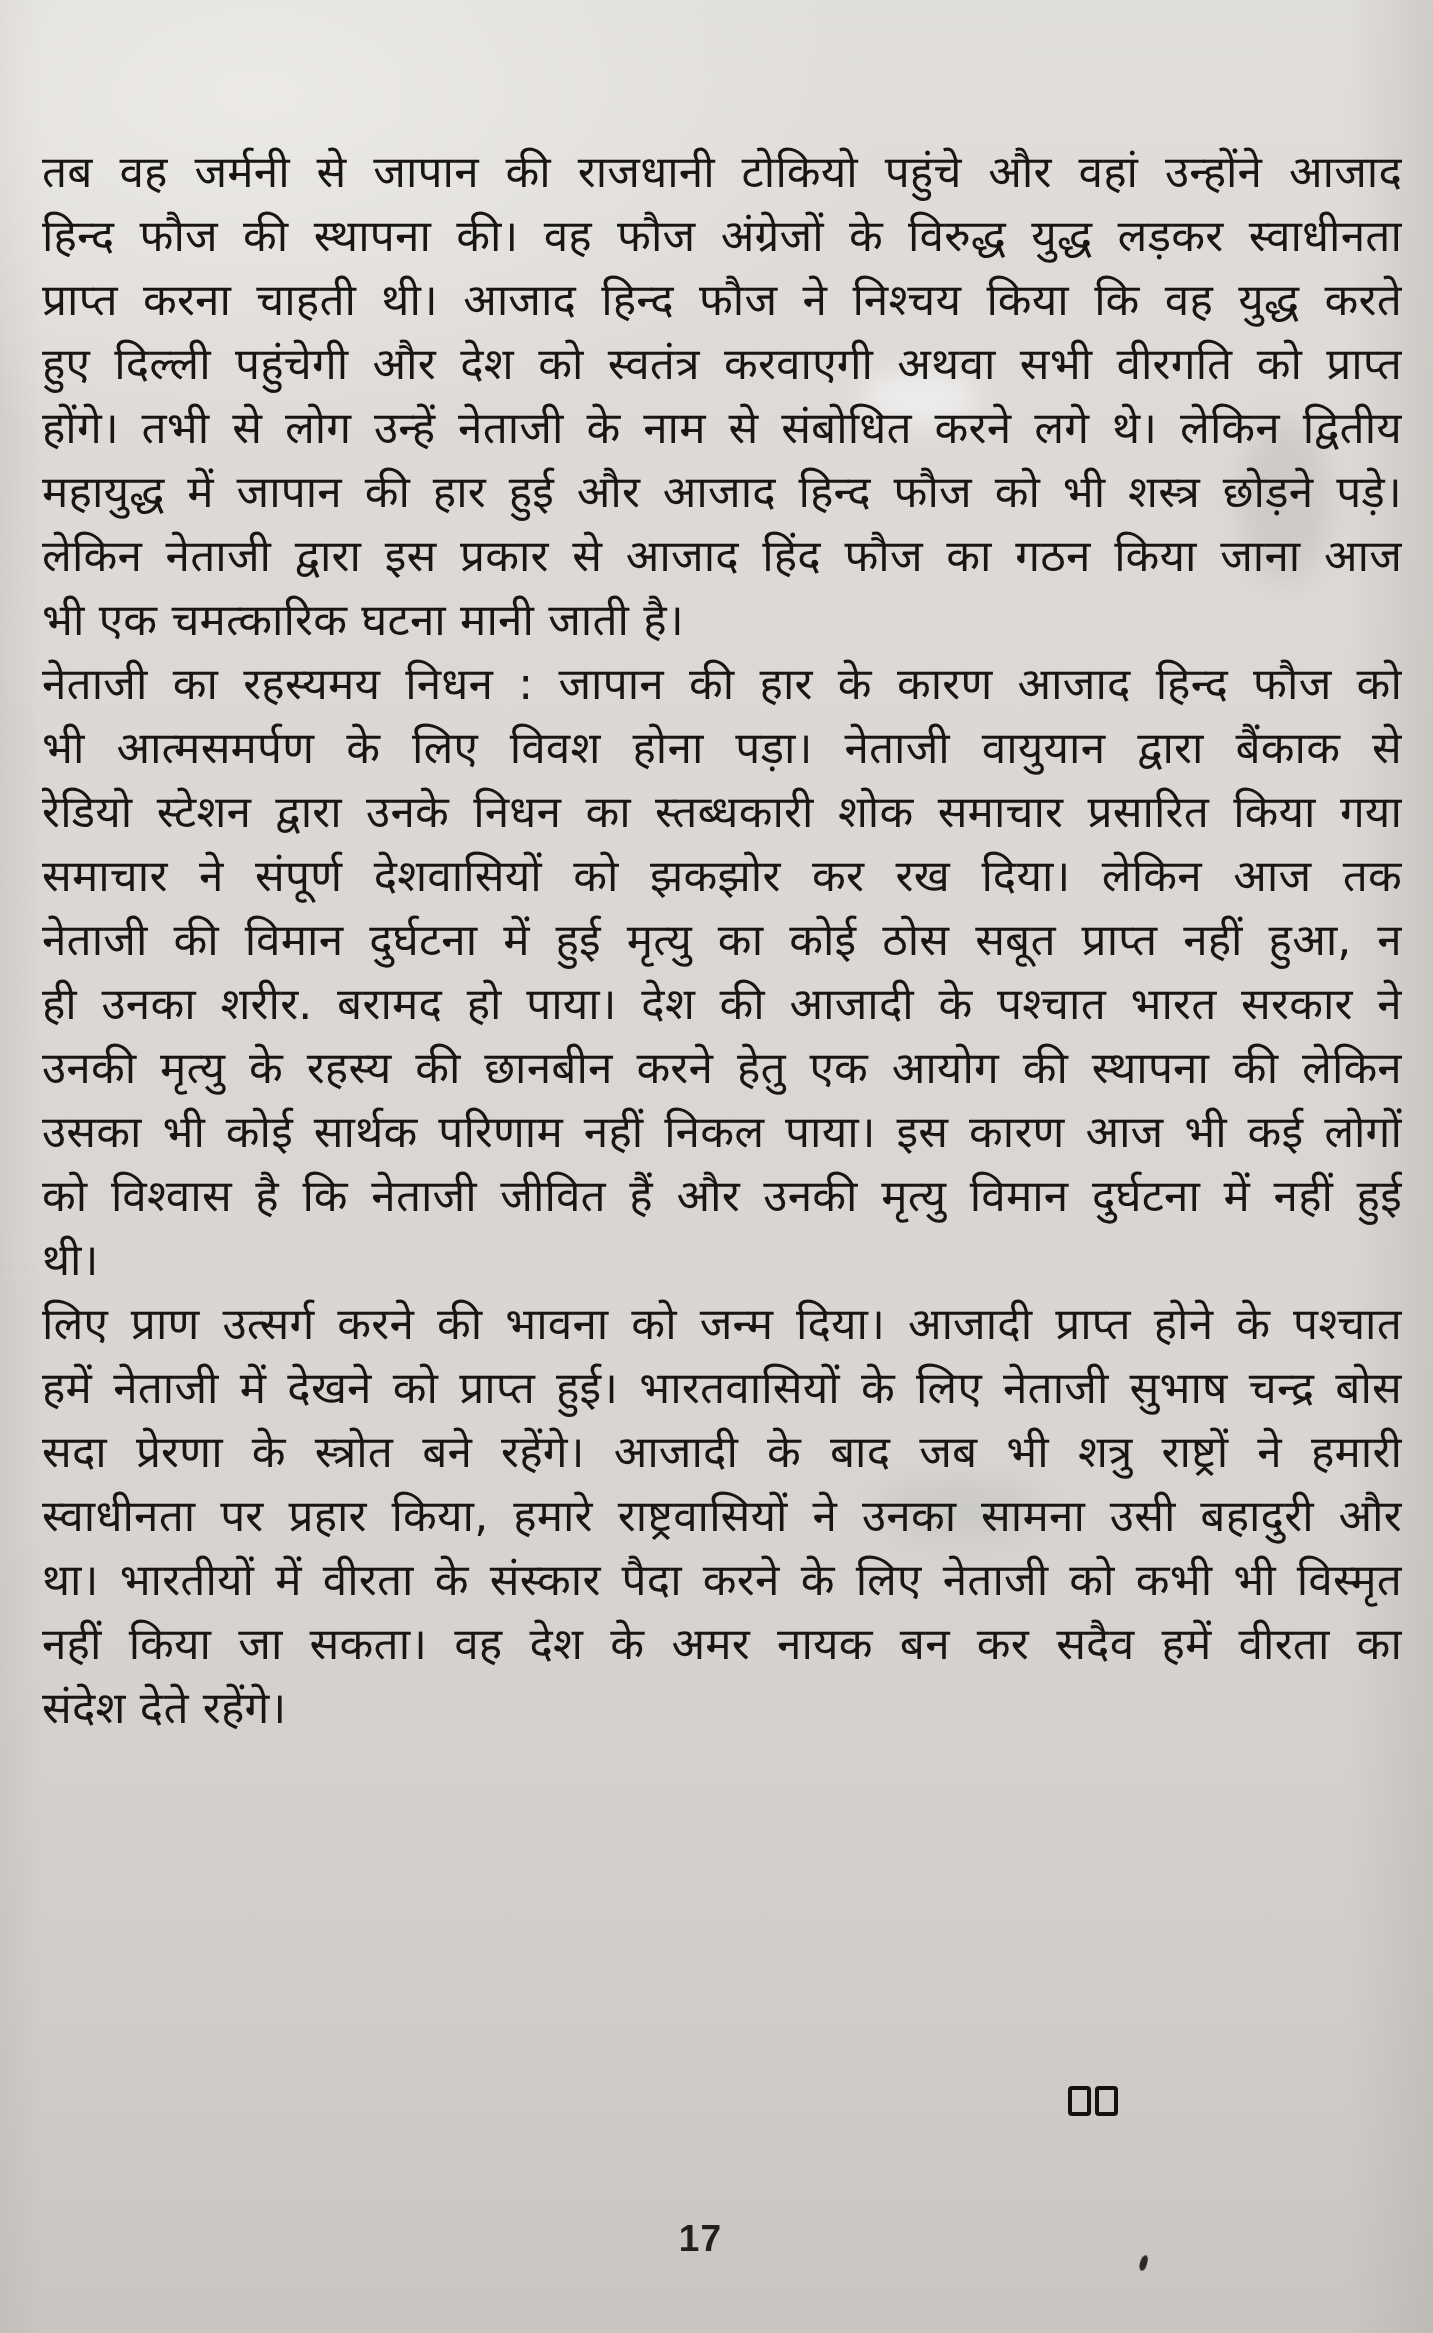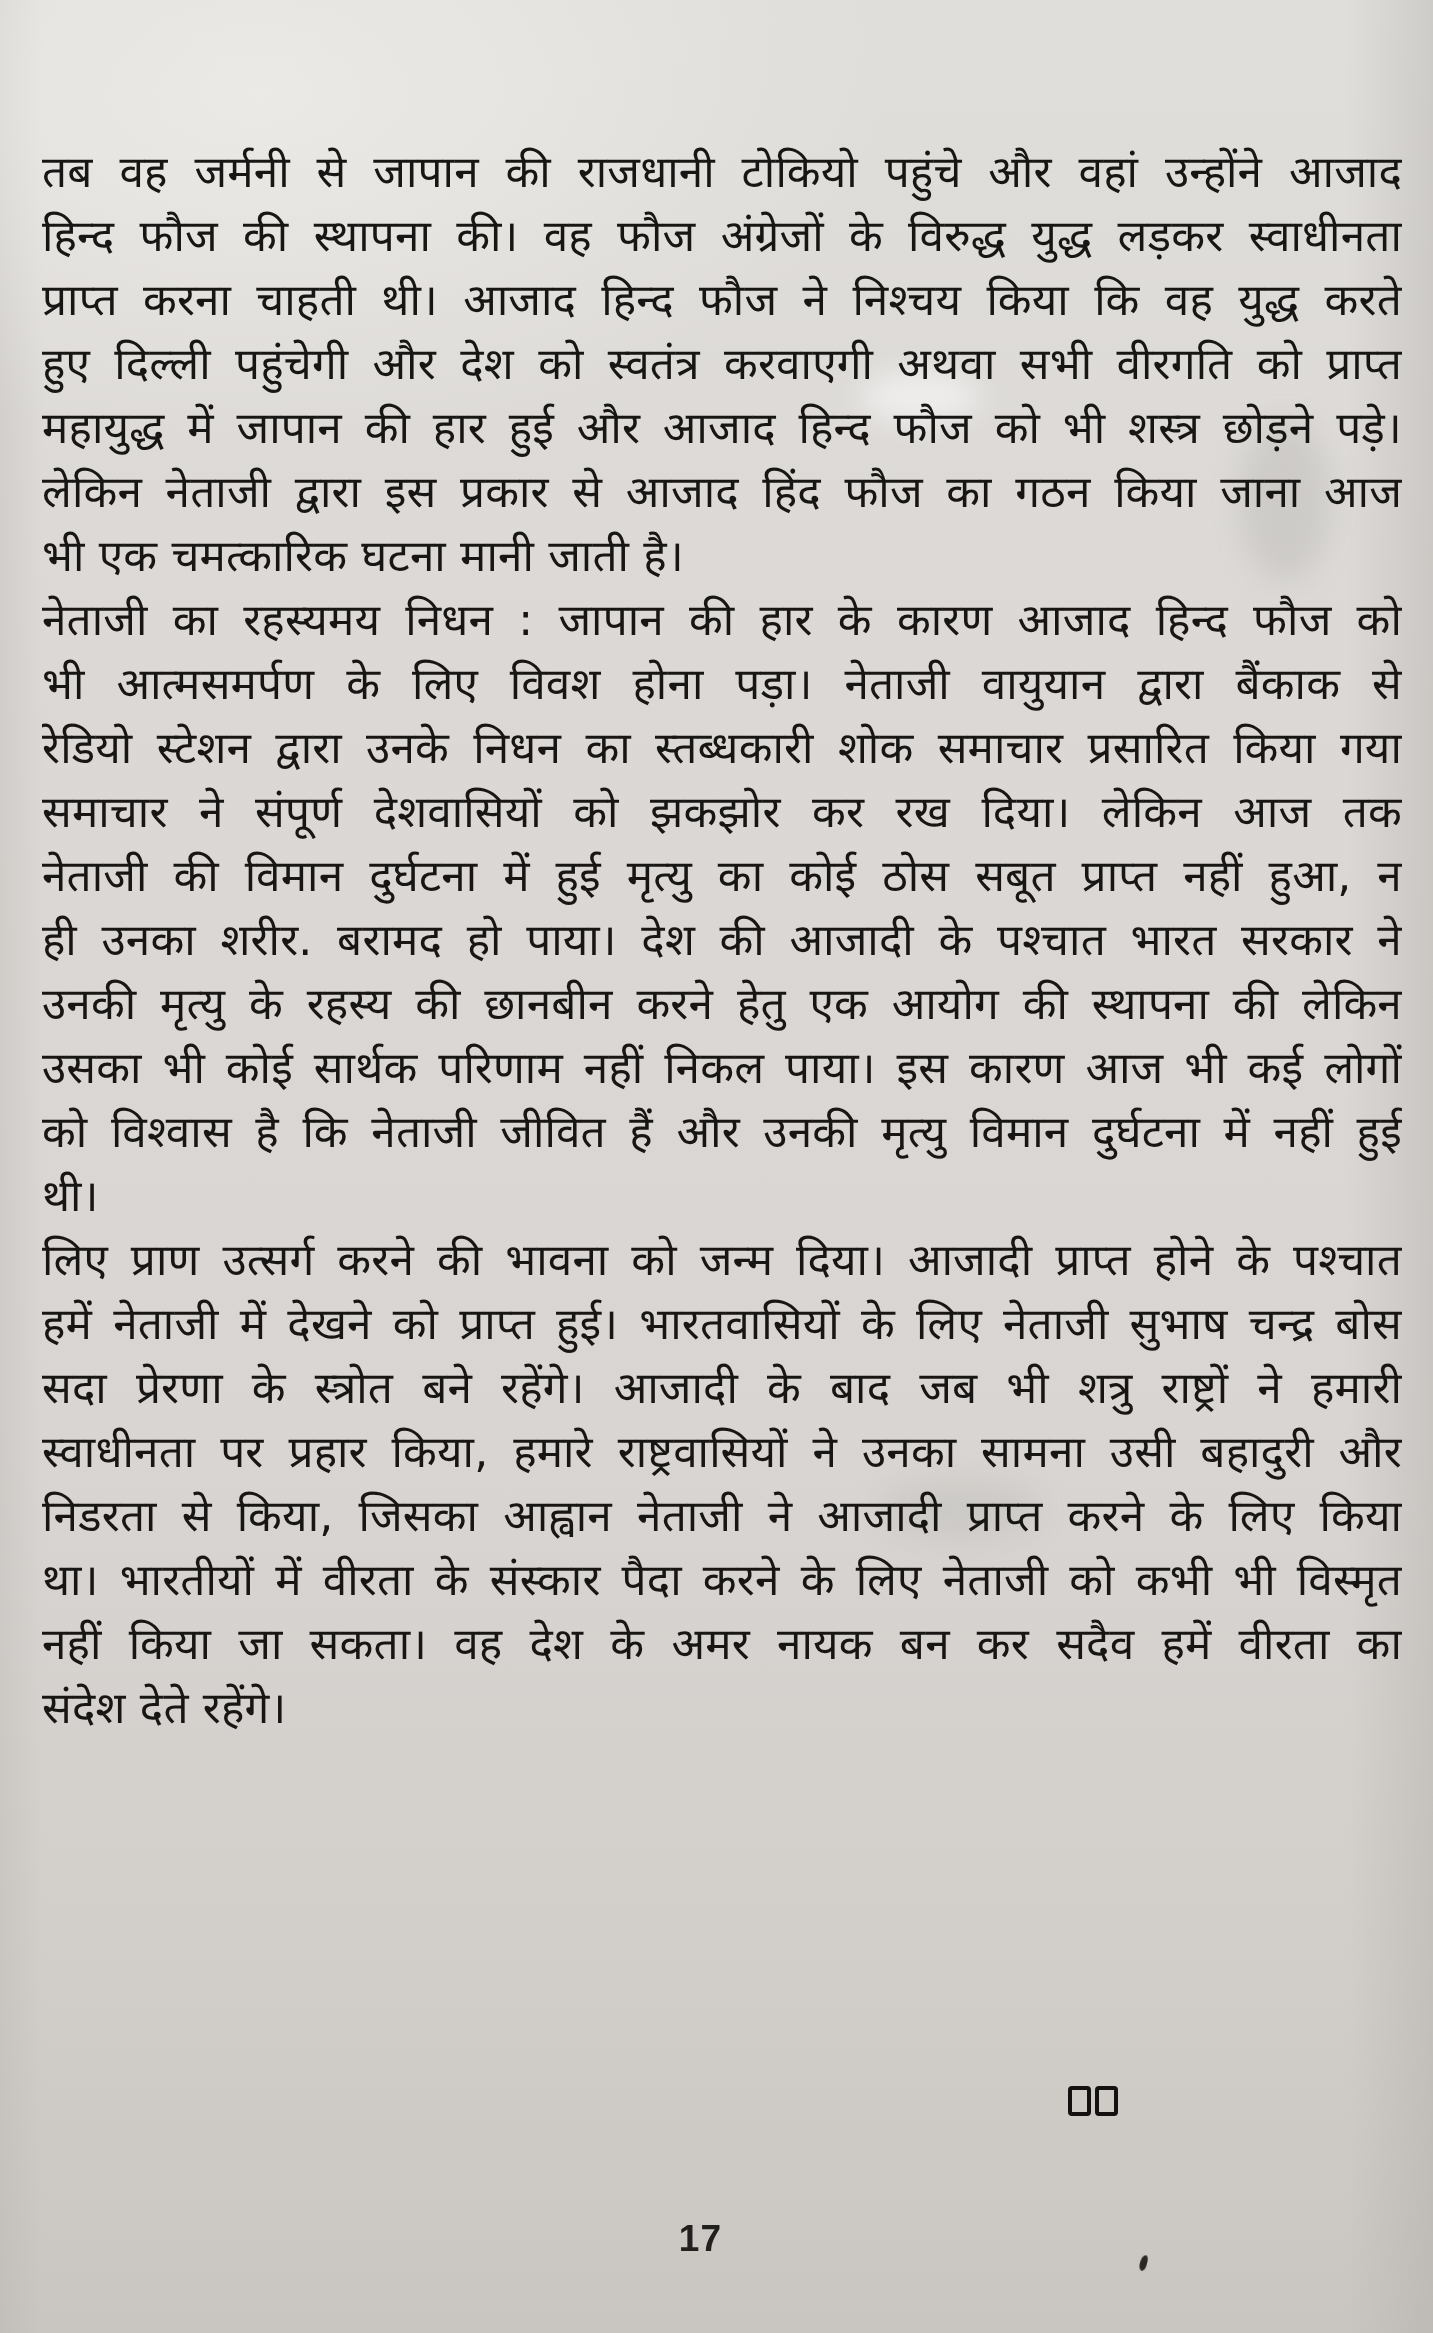--- a/index.html
+++ b/index.html
@@ -99,20 +99,21 @@
   <span class="smudge smudge-2"></span>
   <span class="smudge smudge-3"></span>
 
   <main class="text-block">
 
     <section class="para">
     <div class="line">तब वह जर्मनी से जापान की राजधानी टोकियो पहुंचे और वहां उन्होंने आजाद</div>
         <div class="line">हिन्द फौज की स्थापना की। वह फौज अंग्रेजों के विरुद्ध युद्ध लड़कर स्वाधीनता</div>
         <div class="line">प्राप्त करना चाहती थी। आजाद हिन्द फौज ने निश्चय किया कि वह युद्ध करते</div>
         <div class="line">हुए दिल्ली पहुंचेगी और देश को स्वतंत्र करवाएगी अथवा सभी वीरगति को प्राप्त</div>
+        <div class="line">होंगे। तभी से लोग उन्हें नेताजी के नाम से संबोधित करने लगे थे। लेकिन द्वितीय</div>
         <div class="line">महायुद्ध में जापान की हार हुई और आजाद हिन्द फौज को भी शस्त्र छोड़ने पड़े।</div>
         <div class="line">लेकिन नेताजी द्वारा इस प्रकार से आजाद हिंद फौज का गठन किया जाना आज</div>
         <div class="line short">भी एक चमत्कारिक घटना मानी जाती है।</div>
       </section>
 
     <section class="para">
       <div class="line"><span class="bold">नेताजी का रहस्यमय निधन :</span> <span>जापान की हार के कारण आजाद हिन्द फौज को</span></div>
       <div>
           <div class="line">भी आत्मसमर्पण के लिए विवश होना पड़ा। नेताजी वायुयान द्वारा बैंकाक से</div>
           <div class="line">रेडियो स्टेशन द्वारा उनके निधन का स्तब्धकारी शोक समाचार प्रसारित किया गया</div>
@@ -125,21 +126,20 @@
           <div class="line short">थी।</div>
         </div>
     </section>
 
     <section class="para">
       <div>
           <div class="line">लिए प्राण उत्सर्ग करने की भावना को जन्म दिया। आजादी प्राप्त होने के पश्चात</div>
           <div class="line">हमें नेताजी में देखने को प्राप्त हुई। भारतवासियों के लिए नेताजी सुभाष चन्द्र बोस</div>
           <div class="line">सदा प्रेरणा के स्त्रोत बने रहेंगे। आजादी के बाद जब भी शत्रु राष्ट्रों ने हमारी</div>
           <div class="line">स्वाधीनता पर प्रहार किया, हमारे राष्ट्रवासियों ने उनका सामना उसी बहादुरी और</div>
-          <div class="line">निडरता से किया, जिसका आह्वान नेताजी ने आजादी प्राप्त करने के लिए किया</div>
           <div class="line">था। भारतीयों में वीरता के संस्कार पैदा करने के लिए नेताजी को कभी भी विस्मृत</div>
           <div class="line">नहीं किया जा सकता। वह देश के अमर नायक बन कर सदैव हमें वीरता का</div>
           <div class="line short">संदेश देते रहेंगे।</div>
         </div>
     </section>
 
   </main>
 
   <div class="end-marker">
     <span class="end-square"></span>

